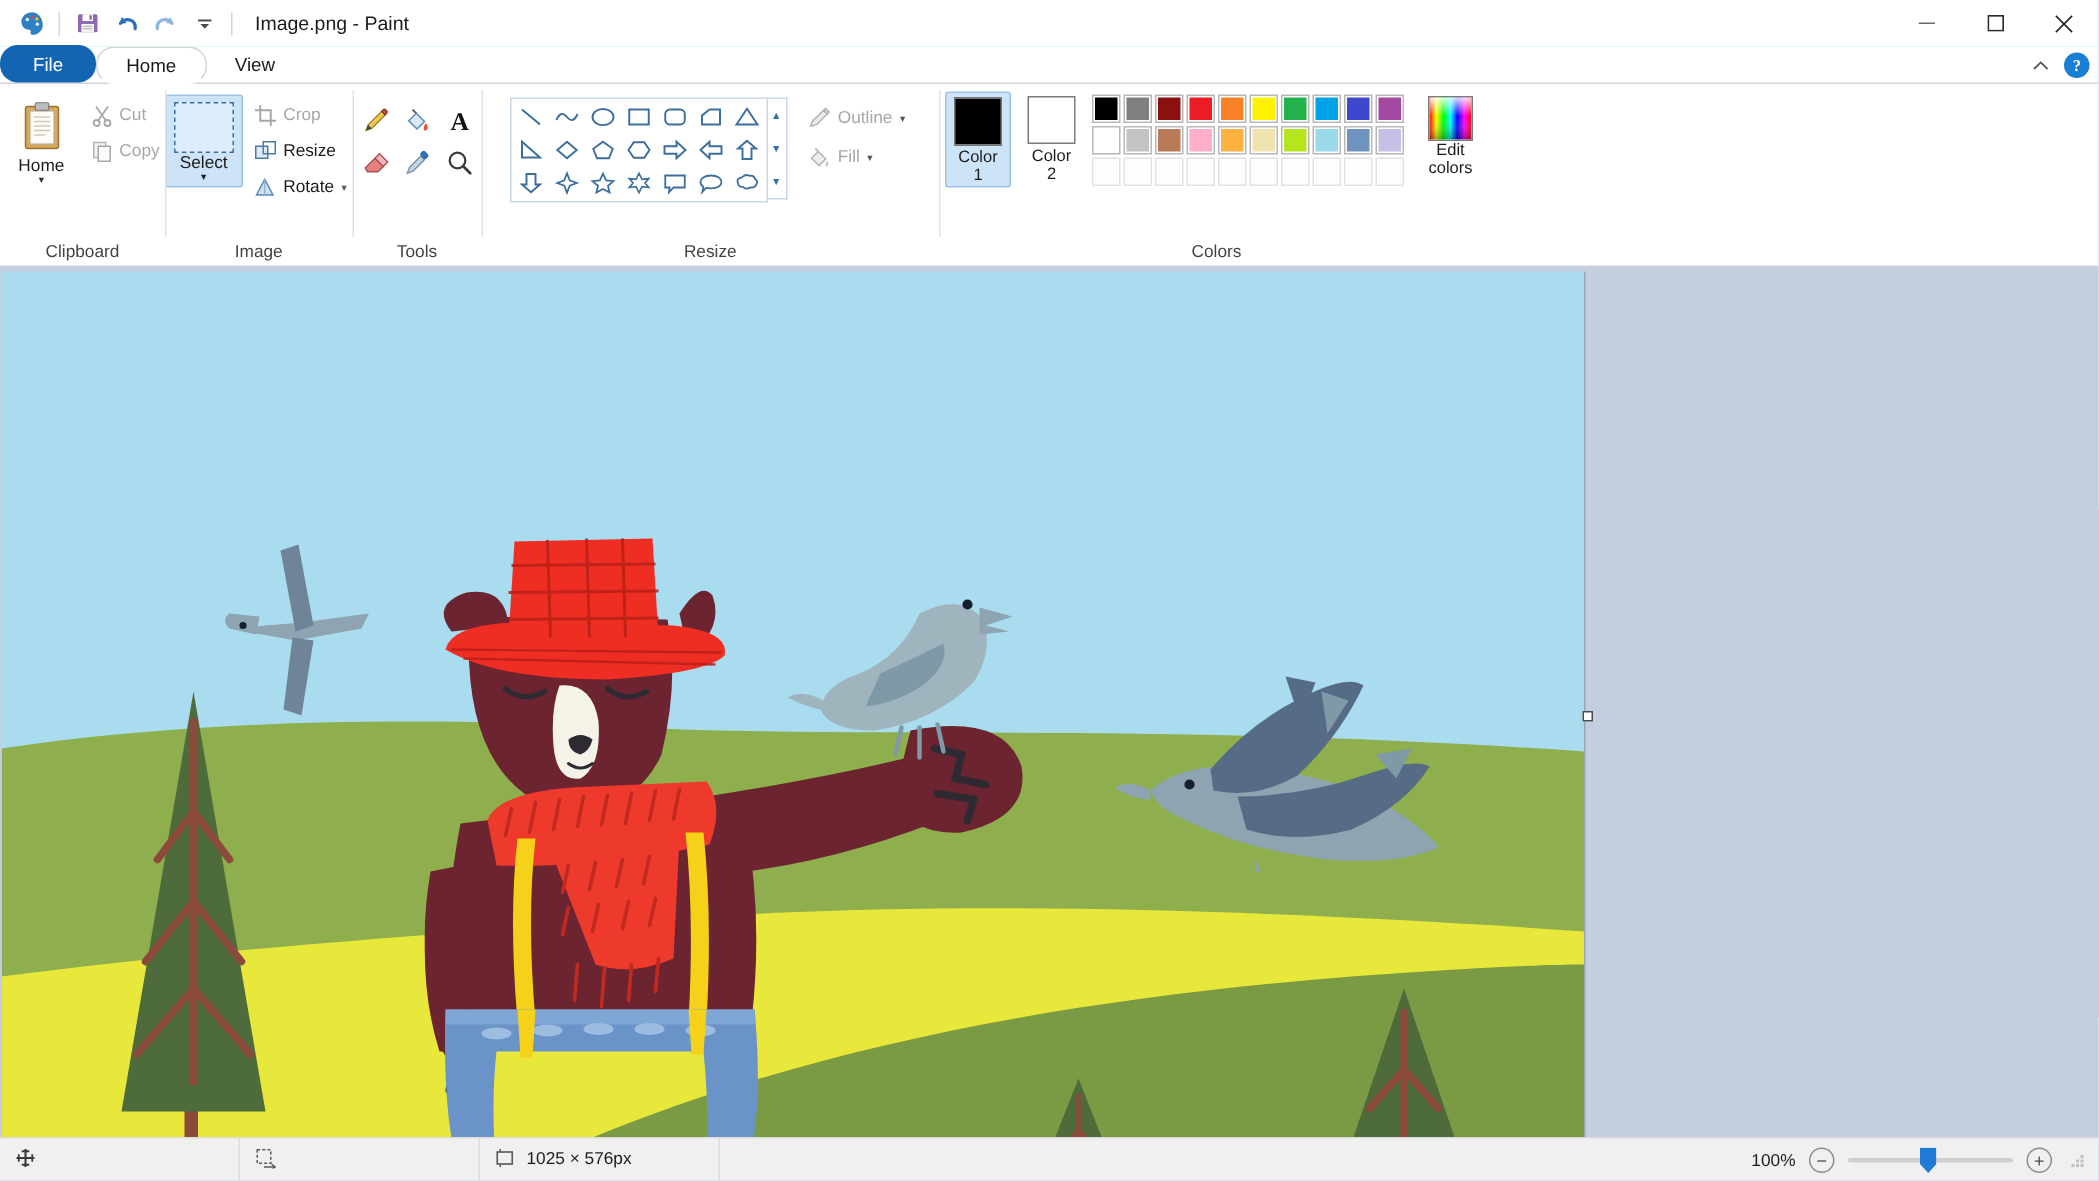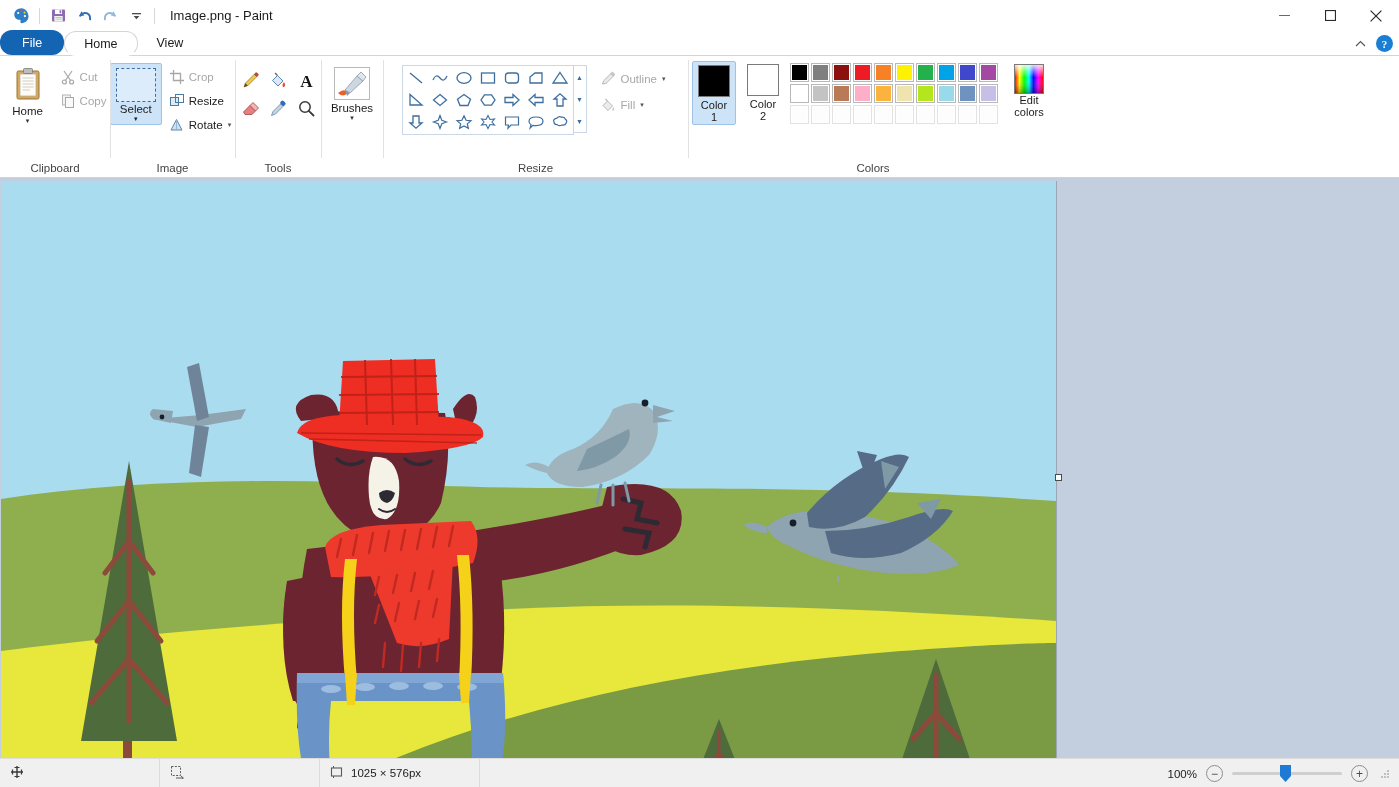--- a/index.html
+++ b/index.html
@@ -310,37 +310,20 @@
             <svg width="19" height="19" viewBox="0 0 19 19">
               <circle cx="8" cy="8" r="5.2" fill="none" stroke="#3a3a3a" stroke-width="1.5"></circle>
               <path d="M11.8 11.8 L16.5 16.5" stroke="#3a3a3a" stroke-width="1.8" stroke-linecap="round"></path>
             </svg>
           </div>
         </div>
       </div>
       <div class="group-label">Tools</div>
     </div>
 
-    <div class="group" style="width:62px">
-      <div class="group-body" style="justify-content:center">
-        <div class="bigbtn">
-          <div class="brush-icon">
-            <svg width="32" height="29" viewBox="0 0 32 29">
-              <path d="M2 24 Q7 20 10 22 Q13 24 9 26 Q5 27.5 2 24Z" fill="#e8612a"></path>
-              <path d="M9 21 L21 7 L27 12 L14 24 Z" fill="#cdd7e2" stroke="#8a99ab" stroke-width="0.8"></path>
-              <path d="M21 7 L27 12 L30 8 L25 3 Z" fill="#e0e6ee" stroke="#8a99ab" stroke-width="0.8"></path>
-              <path d="M9 21 L14 24 L11 27 Z" fill="#8a99ab"></path>
-            </svg>
-          </div>
-          <span class="lbl">Brushes</span>
-          <span class="caret">▾</span>
-        </div>
-      </div>
-      <div class="group-label">&nbsp;</div>
-    </div>
 
     <div class="group" style="width:305px">
       <div class="group-body" style="padding-left:8px">
         <div class="shapes-wrap">
           <div class="shapes-grid">
             <div class="shape">
                 <svg width="18" height="16" viewBox="0 0 18 16">
                   <path d="M3 3 L15 13" stroke="#3c6e9e" stroke-width="1.3" fill="none"></path>
                 </svg>
               </div>

